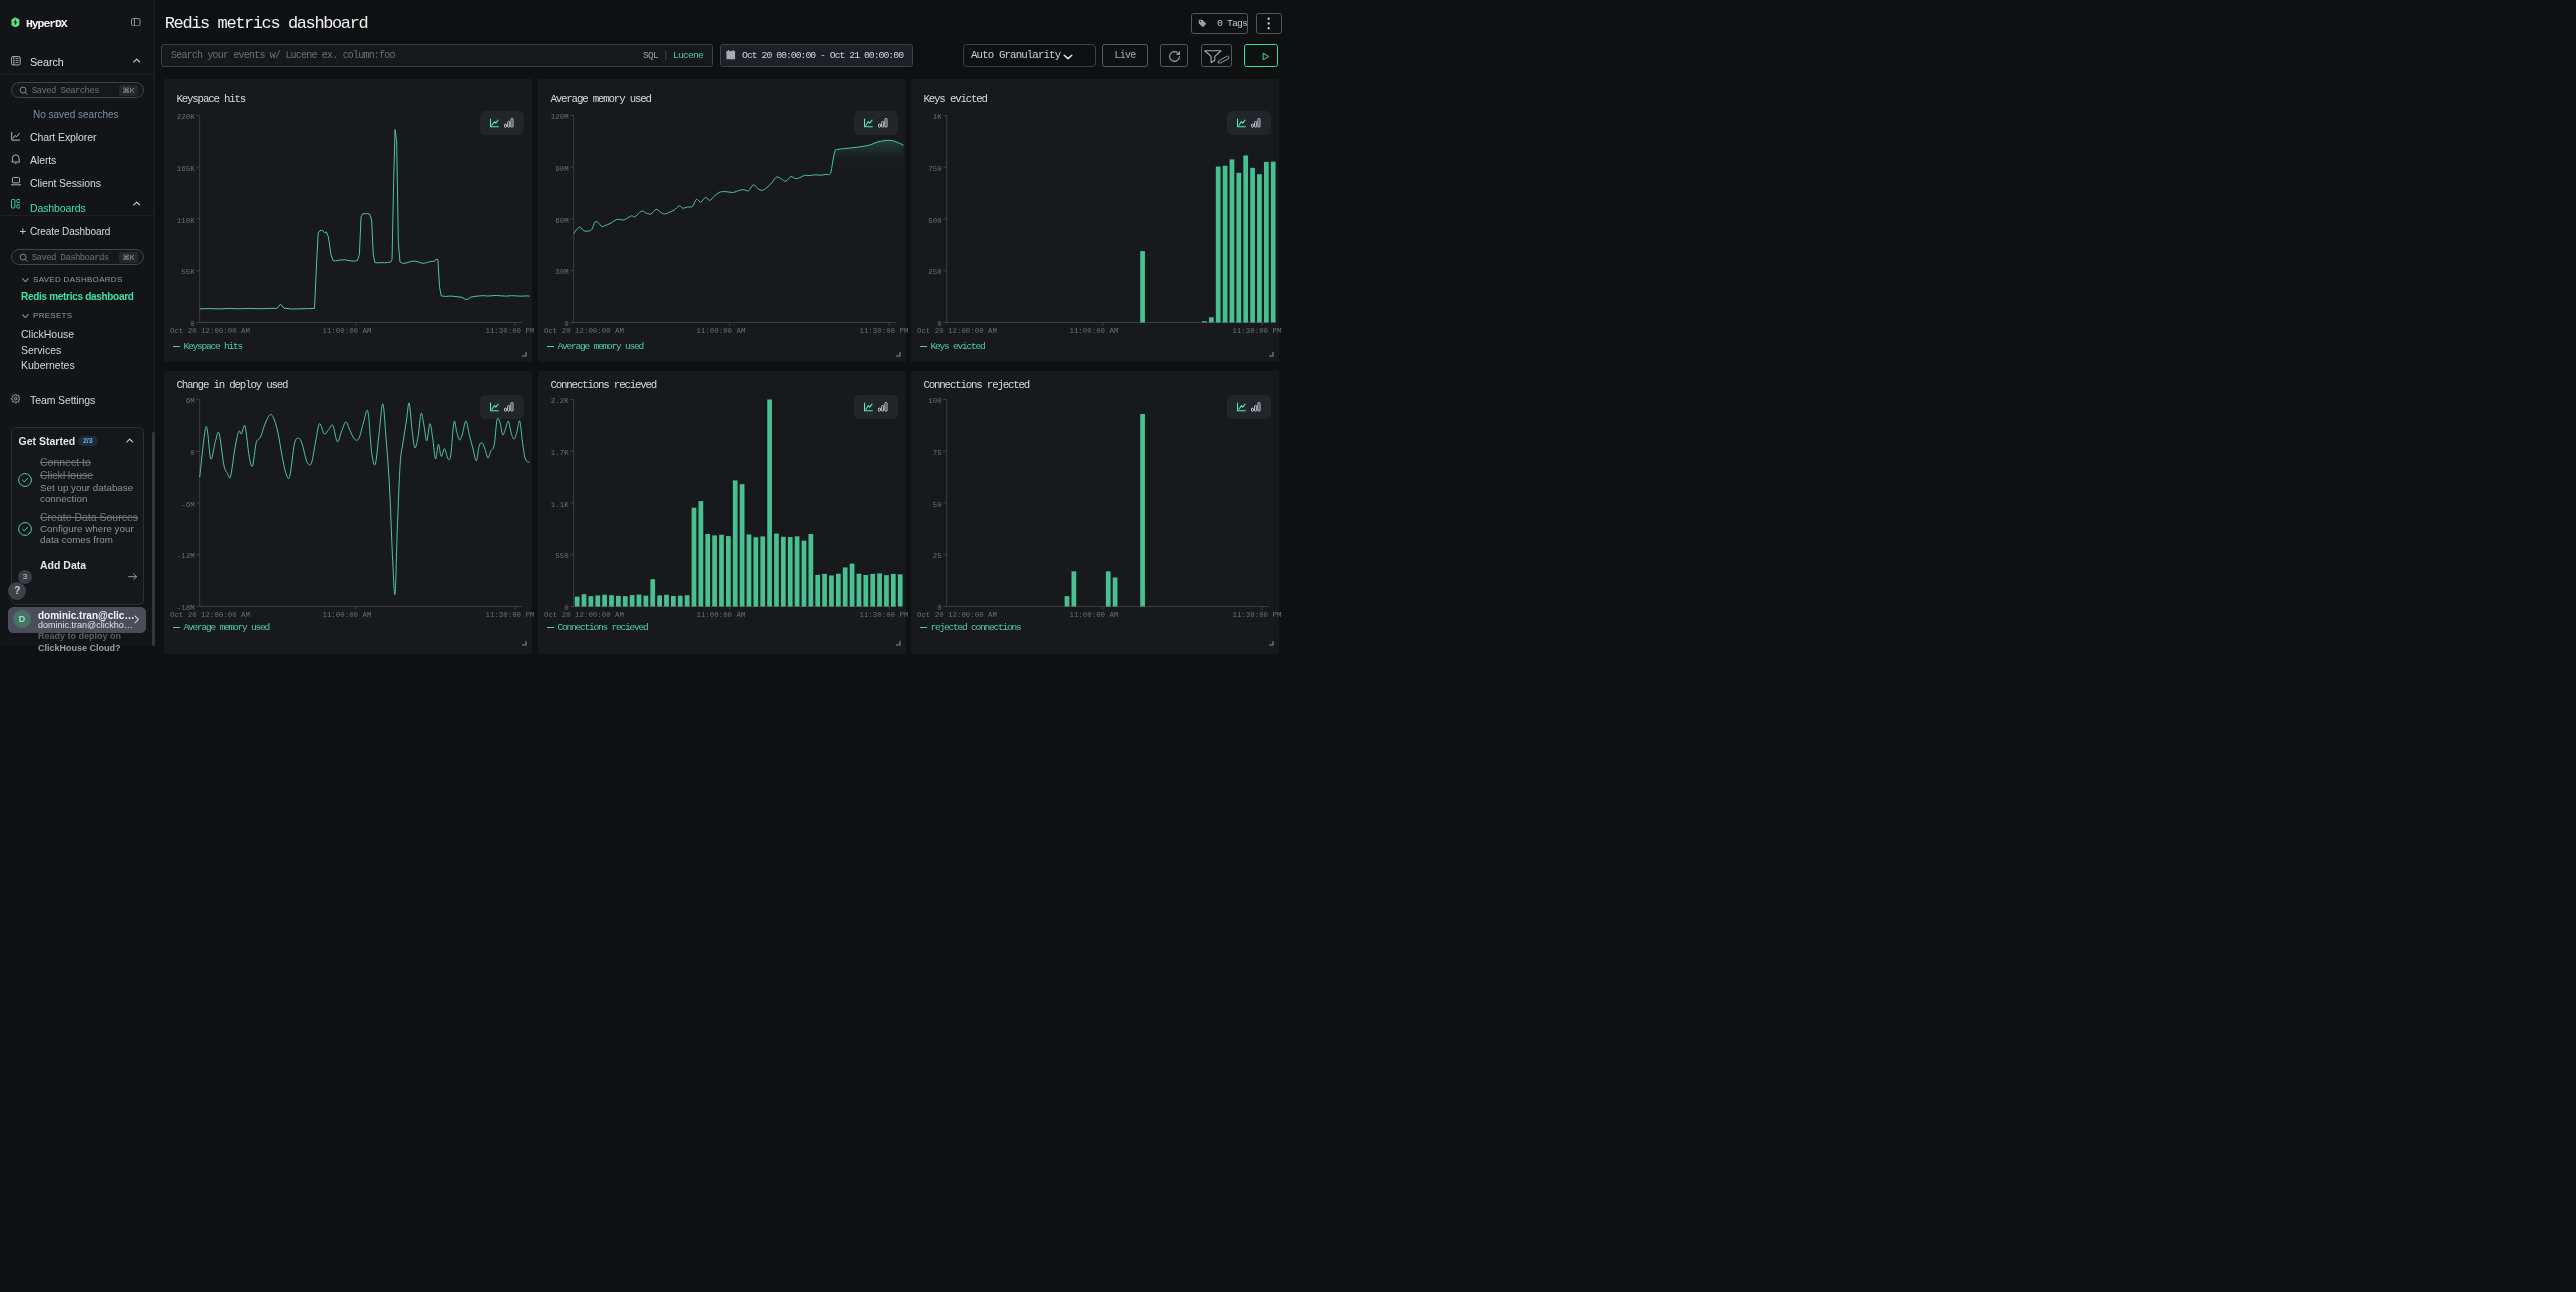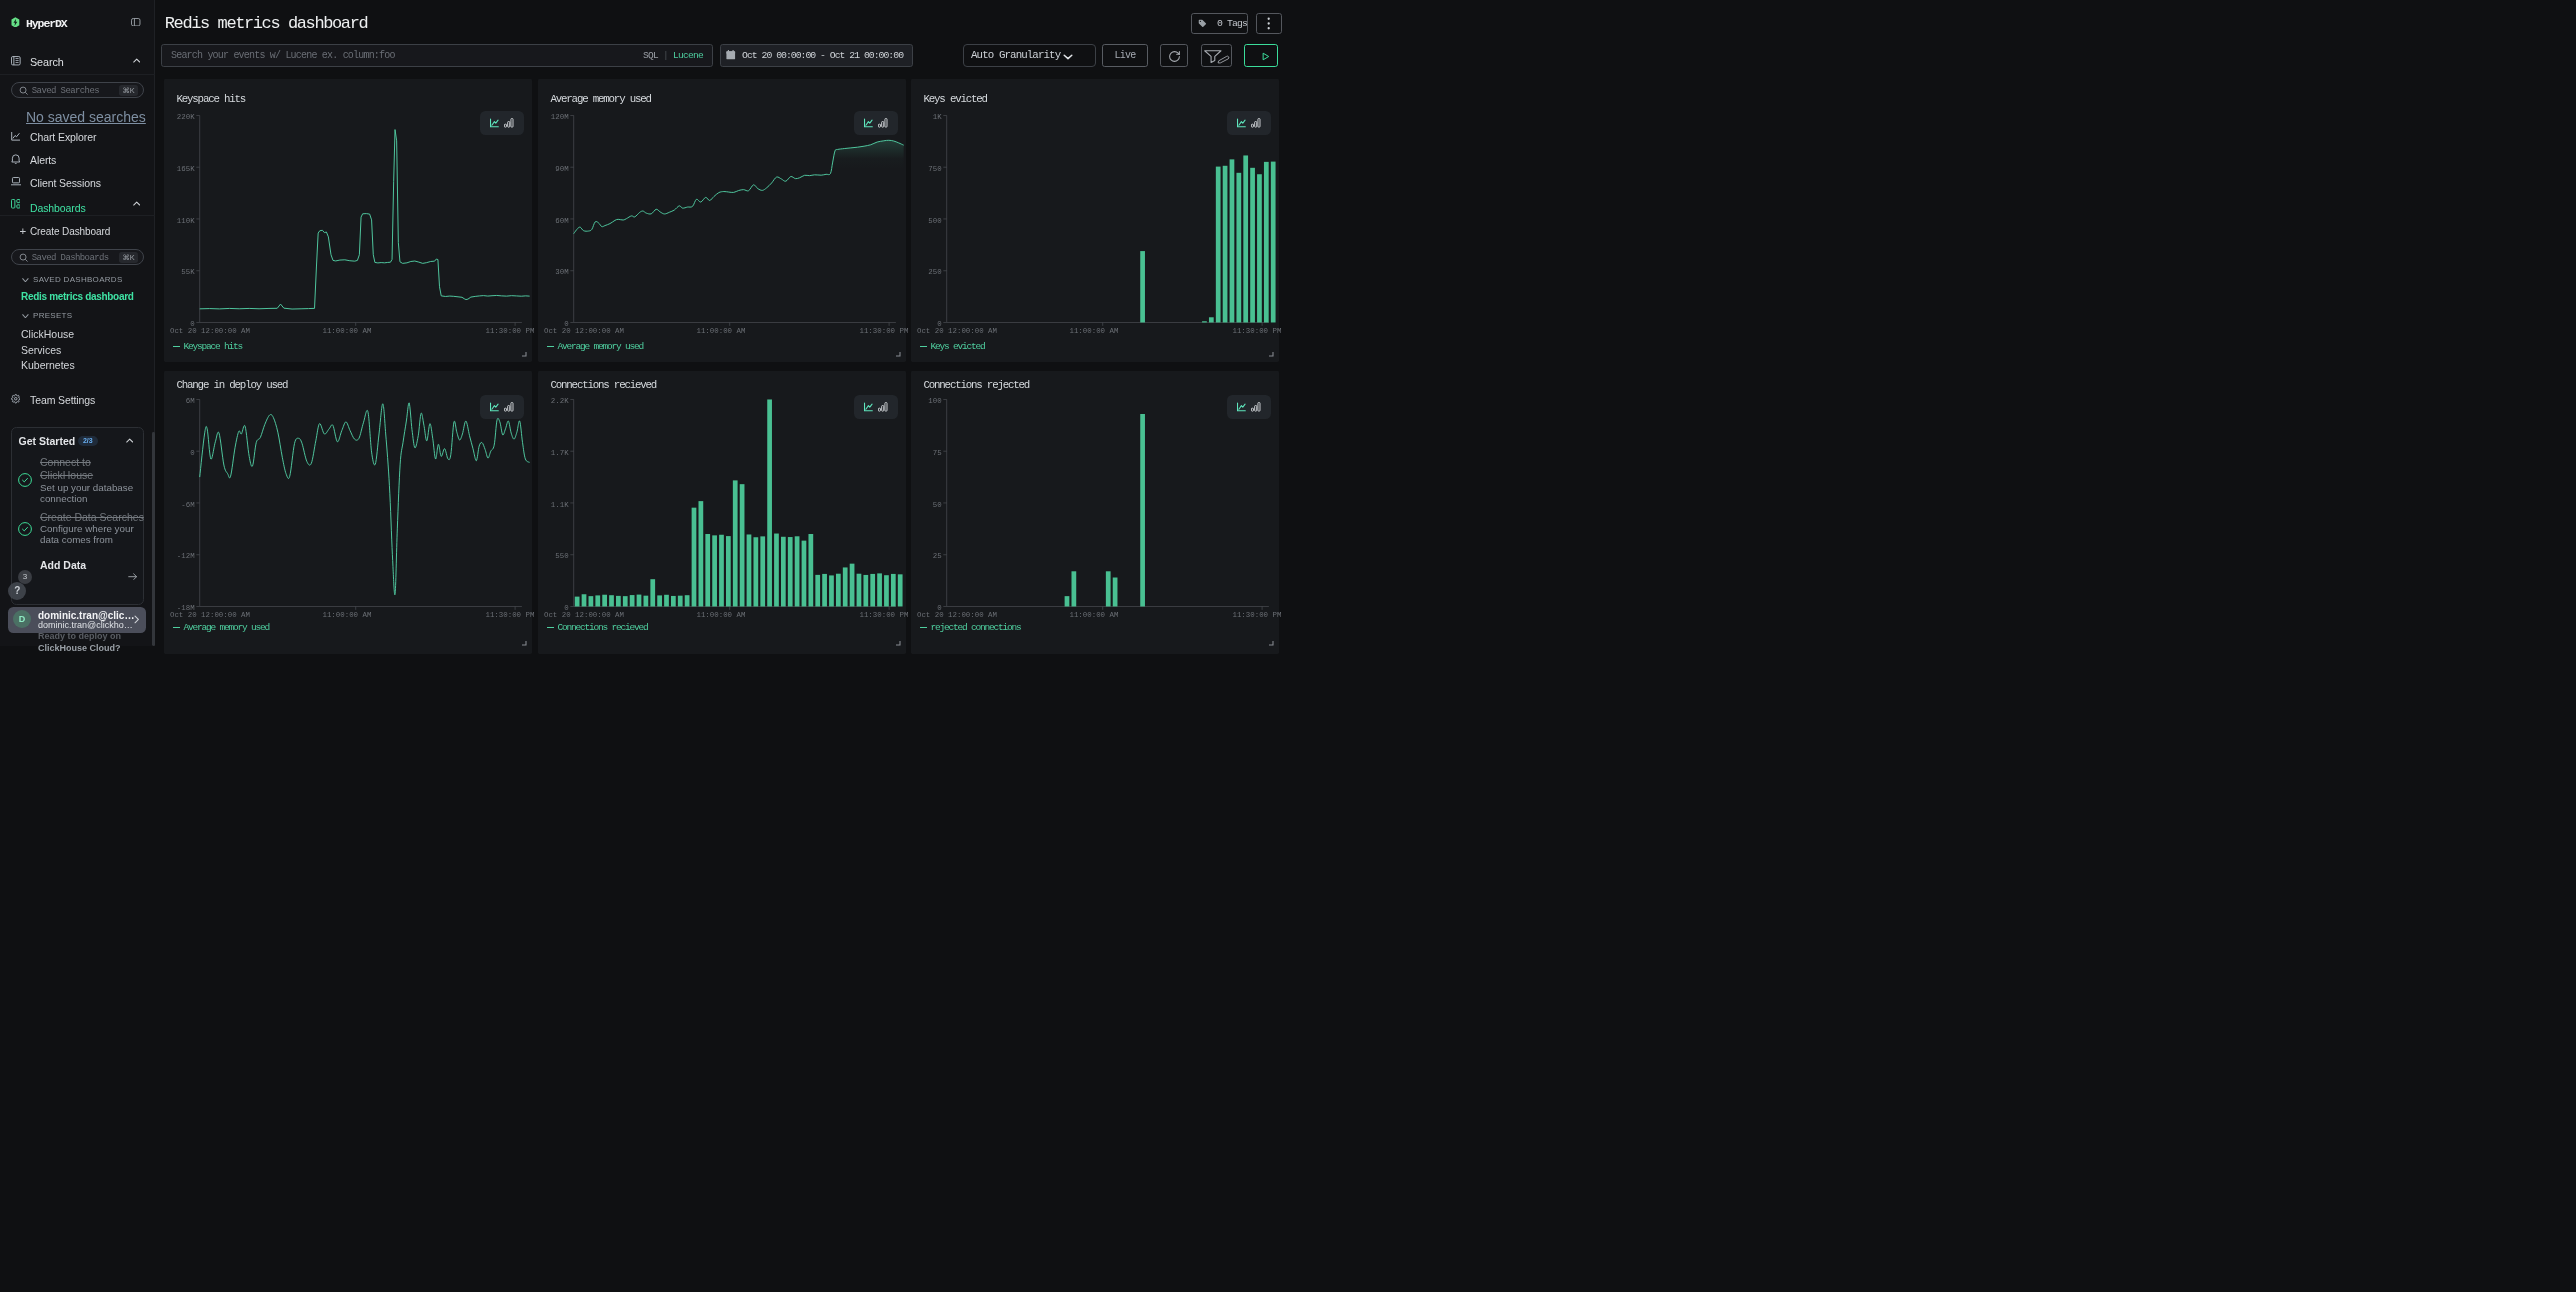--- a/index.html
+++ b/index.html
@@ -52,21 +52,21 @@
   <div class="sdiv" style="top:74px"></div>
 
   <div class="pill" style="top:82px;">
     <svg style="position:absolute;left:6.8px;top:3.4px" width="9.5" height="9.5" viewBox="0 0 14 14" fill="none">
         <circle cx="6" cy="6" r="4.4" stroke="#878c92" stroke-width="1.4"></circle>
         <line x1="9.3" y1="9.3" x2="12.6" y2="12.6" stroke="#878c92" stroke-width="1.4"></line>
       </svg>
     <span class="ph">Saved Searches</span>
       <span class="kbd">⌘K</span>
   </div>
-  <div style="position:absolute;left:26px;top:109px;font-size:14px;color:#7e8fa2;text-decoration:underline;">No saved searches</div>
+  <div style="position:absolute;left:33px;top:109px;font-size:10px;color:#7e8fa2;">No saved searches</div>
 
   <svg style="position:absolute;left:10.8px;top:132px" width="9.5" height="8.8" viewBox="0 0 14 13" fill="none">
       <path d="M1,0.5 V12 H13.5" stroke="#b4bcc6" stroke-width="1.4" stroke-linecap="round"></path>
       <path d="M3,9 L6,5.2 L8.2,7 L12,2.3" stroke="#b4bcc6" stroke-width="1.4" stroke-linecap="round" stroke-linejoin="round"></path>
     </svg>
   <div class="navtext" style="top:131px;">Chart Explorer</div>
 
   <svg style="position:absolute;left:10.8px;top:154px" width="9.5" height="10" viewBox="0 0 14 15" fill="none">
       <path d="M2,10.5 V6.3 a5,5 0 0 1 10,0 V10.5 L13,12 H1 Z" stroke="#b4bcc6" stroke-width="1.4" stroke-linejoin="round"></path>
       <path d="M5.6,13.6 a1.6,1.6 0 0 0 2.8,0" stroke="#b4bcc6" stroke-width="1.4"></path>
@@ -133,21 +133,21 @@
       <circle cx="10.5" cy="10.5" r="9.6" stroke="#3ddc97" stroke-width="1.5"></circle>
       <path d="M6.8,10.8 L9.4,13.3 L14.2,8.1" stroke="#3ddc97" stroke-width="1.5" stroke-linecap="round" stroke-linejoin="round"></path>
     </svg>
   <div style="position:absolute;left:40px;top:456px;font-size:10.5px;color:#74797f;text-decoration:line-through;line-height:13.4px;">Connect to<br>ClickHouse</div>
   <div style="position:absolute;left:40px;top:482px;font-size:9.8px;color:#8d939b;line-height:11px;width:105px;">Set up your database connection</div>
 
   <svg style="position:absolute;left:18px;top:522px" width="14" height="14" viewBox="0 0 21 21" fill="none">
       <circle cx="10.5" cy="10.5" r="9.6" stroke="#3ddc97" stroke-width="1.5"></circle>
       <path d="M6.8,10.8 L9.4,13.3 L14.2,8.1" stroke="#3ddc97" stroke-width="1.5" stroke-linecap="round" stroke-linejoin="round"></path>
     </svg>
-  <div style="position:absolute;left:40px;top:511px;font-size:10.5px;color:#74797f;text-decoration:line-through;">Create Data Searches</div>
+  <div style="position:absolute;left:40px;top:511px;font-size:10.5px;color:#74797f;text-decoration:line-through;">Create Data Sources</div>
   <div style="position:absolute;left:40px;top:523px;font-size:9.8px;color:#8d939b;line-height:11px;width:107px;">Configure where your data comes from</div>
 
   <div style="position:absolute;left:18px;top:570px;width:14px;height:14px;border-radius:50%;background:#3a3d43;color:#c6cacf;font-size:8px;text-align:center;line-height:14px;">3</div>
   <div style="position:absolute;left:40px;top:559px;font-size:10.5px;font-weight:bold;color:#e4e6e9;">Add Data</div>
   <div style="position:absolute;left:40px;top:571px;font-size:9.8px;color:#8d939b;line-height:11px;width:85px;margin-top:40px;">Start sending logs, metrics, or traces</div>
   <svg style="position:absolute;left:128px;top:573px" width="9.5" height="7.4" viewBox="0 0 14 11" fill="none">
       <path d="M1,5.5 H12.5 M8.3,1.2 L12.7,5.5 L8.3,9.8" stroke="#9fa4aa" stroke-width="1.4" stroke-linecap="round" stroke-linejoin="round"></path>
     </svg>
 
   <div style="position:absolute;left:38px;top:631px;font-size:9px;font-weight:bold;color:#5a5e64;line-height:11.5px;">Ready to deploy on<br><span style="color:#9aa0a7">ClickHouse Cloud?</span></div>

